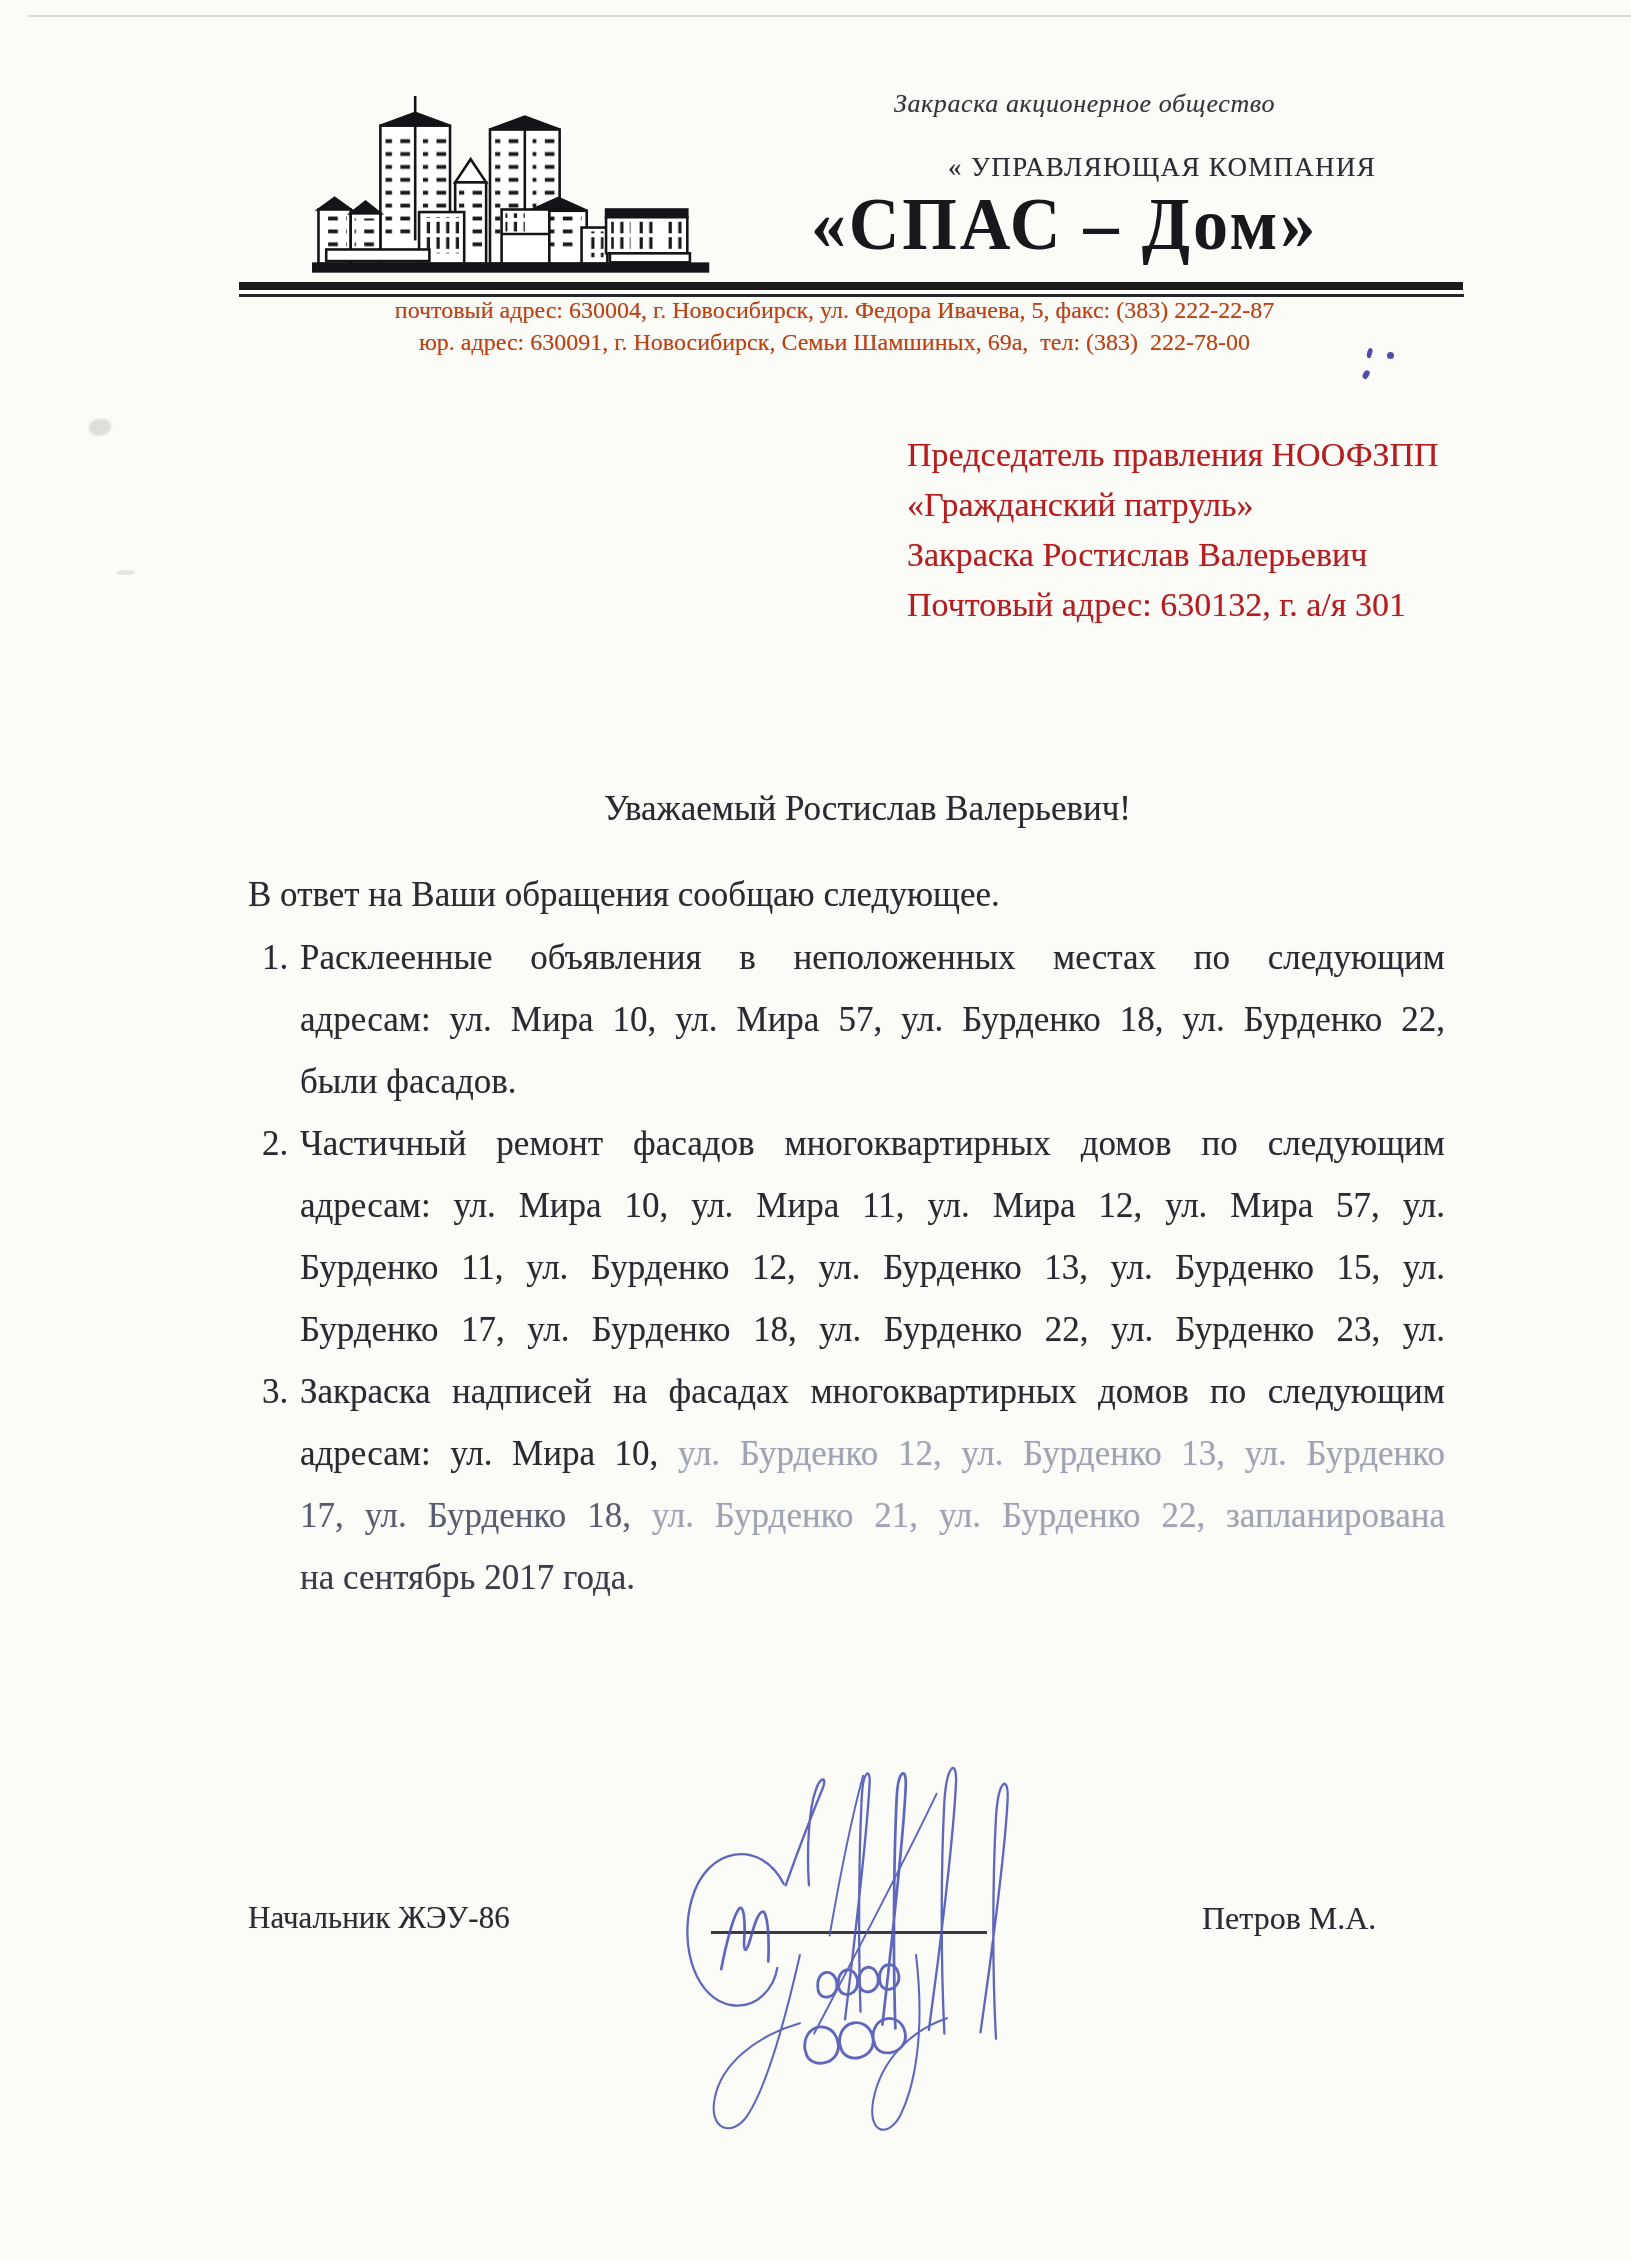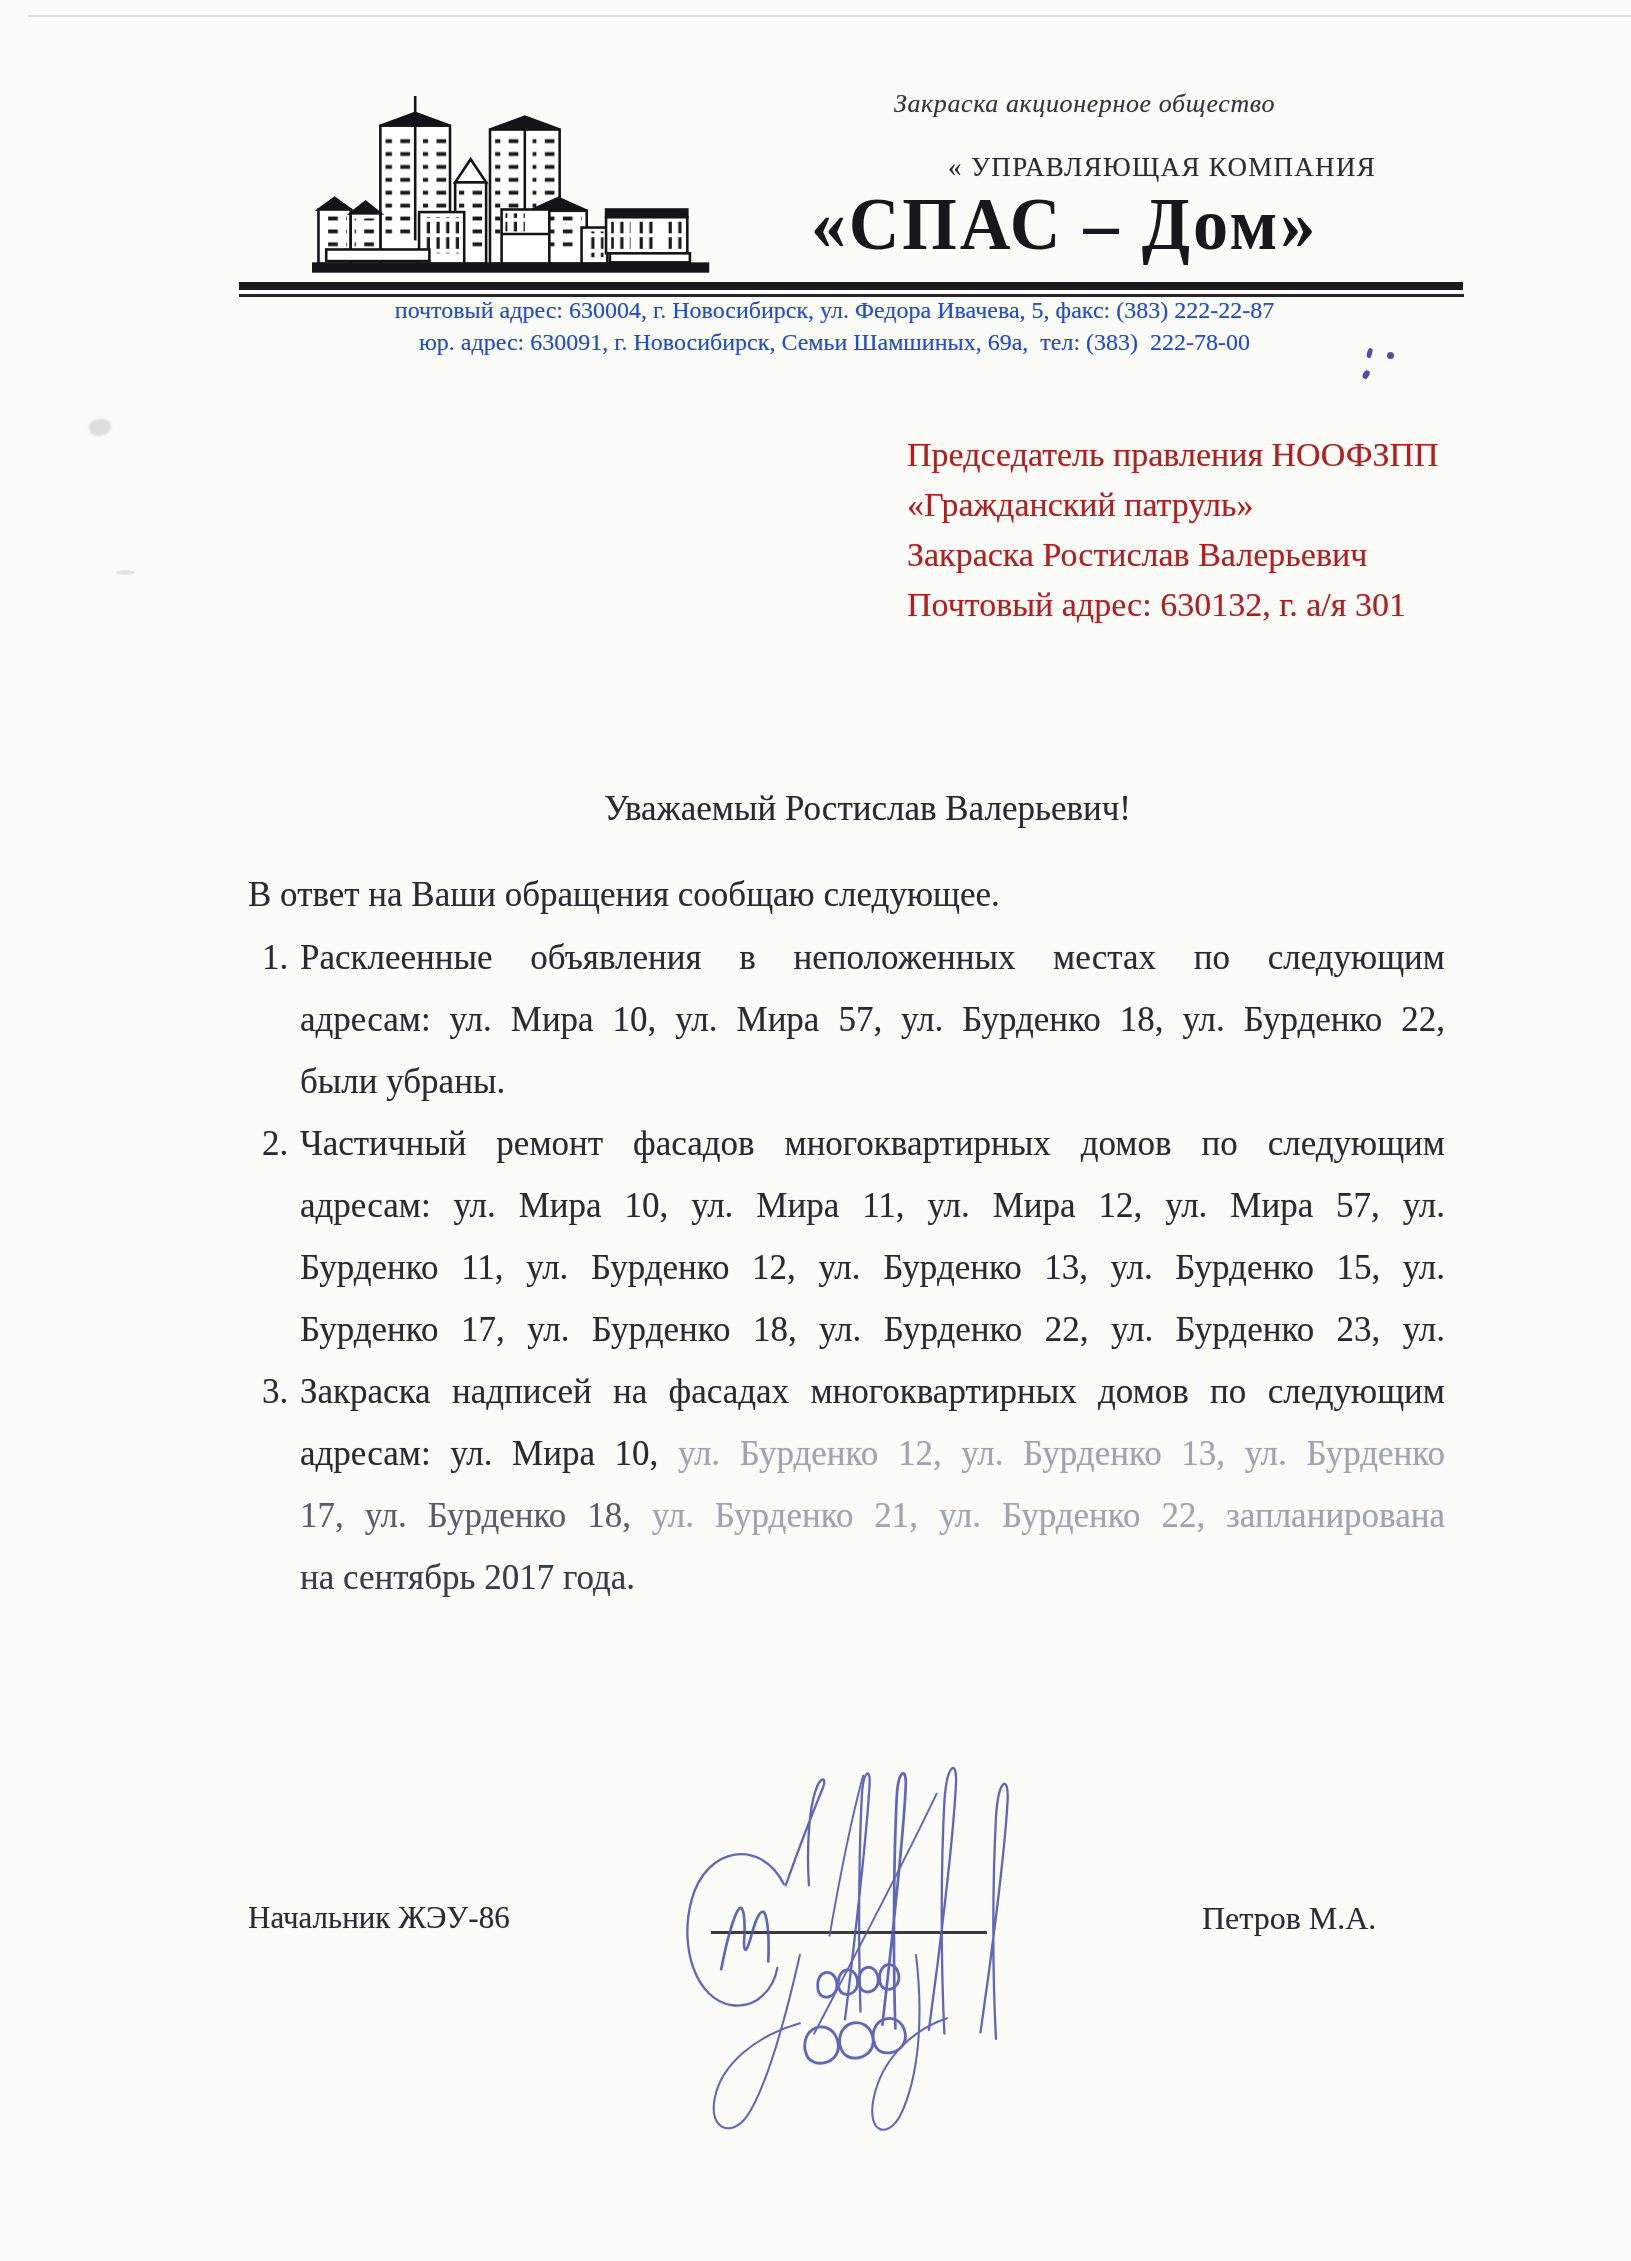--- a/index.html
+++ b/index.html
@@ -19,21 +19,21 @@
   .ink-speck{background:#30309e;opacity:.85;}
   .speck1{left:1367px;top:348px;width:4.5px;height:10.3px;border-radius:60% 60% 40% 70%;transform:rotate(18deg);}
   .speck2{left:1387px;top:352px;width:7px;height:7px;border-radius:50%;}
   .speck3{left:1363px;top:370px;width:5.8px;height:9px;border-radius:60% 50% 40% 70%;transform:rotate(30deg);}
   
   .org-type{left:749px;top:89px;width:671px;text-align:center;font-style:italic;font-size:26px;letter-spacing:0.6px;color:#35353c;}
   .company-prefix{left:705px;top:152px;width:671px;text-align:right;font-size:27px;letter-spacing:1.3px;color:#2c2c33;}
   .company-name{left:729px;top:182px;width:671px;text-align:center;font-size:65px;font-weight:bold;letter-spacing:2.6px;color:#17171c;transform:scale(1.08,1.14);transform-origin:center top;}
   .band-thick{left:239px;top:282px;width:1224px;height:8.4px;background:#1b1b1e;}
   .band-thin{left:239px;top:294px;width:1225px;height:2.6px;background:#26262b;}
-  .addr{left:228px;top:297px;width:1213px;text-align:center;font-size:24px;color:#1d4ed8;}
+  .addr{left:228px;top:297px;width:1213px;text-align:center;font-size:24px;color:#c2410c;}
   .addr2{top:329px;}
   
   .recipient{left:907px;top:430px;width:632px;font-size:34px;line-height:50px;color:#b91c1c;}
   
   .salutation{left:248px;top:789px;width:1239px;text-align:center;font-size:35px;color:#292930;}
   .intro{left:248px;top:875px;width:1226px;font-size:35px;color:#2a2a30;}
   .list{left:248px;top:927px;width:1197px;font-size:35px;}
   .row{position:relative;height:62px;line-height:62px;}
   .row .num{position:absolute;left:14px;top:0;}
   .row .t{margin-left:52px;}
@@ -141,21 +141,21 @@
 
   <div class="abs list soft">
     <div class="row jl">
       <span class="num">1.</span>
       <div class="t">Расклеенные объявления в неположенных местах по следующим</div>
     </div>
     <div class="row jl">
         <div class="t">адресам: ул. Мира 10, ул. Мира 57, ул. Бурденко 18, ул. Бурденко 22,</div>
       </div>
     <div class="row lf">
-        <div class="t">были убраны.</div>
+        <div class="t">были фасадов.</div>
       </div>
 
     <div class="row jl">
       <span class="num">2.</span>
       <div class="t">Частичный ремонт фасадов многоквартирных домов по следующим</div>
     </div>
     <div class="row jl">
         <div class="t">адресам: ул. Мира 10, ул. Мира 11, ул. Мира 12, ул. Мира 57, ул.</div>
       </div>
     <div class="row jl">

